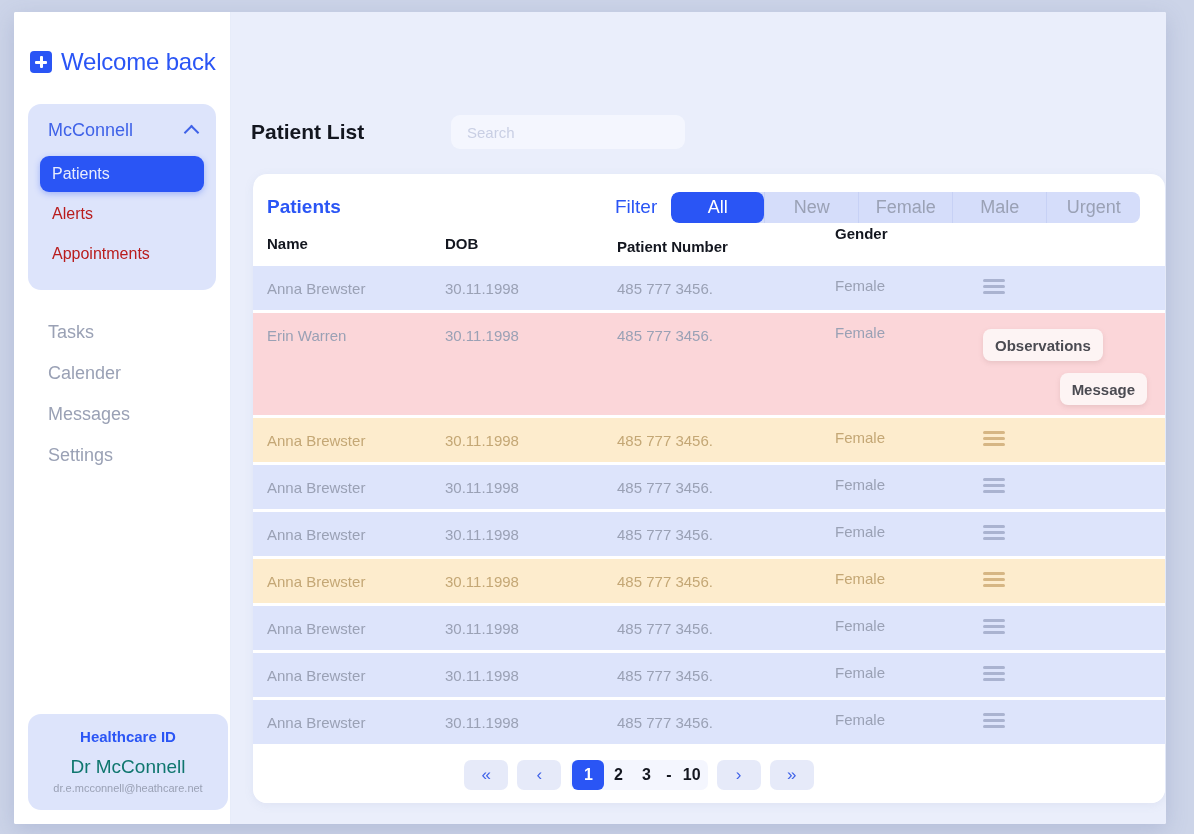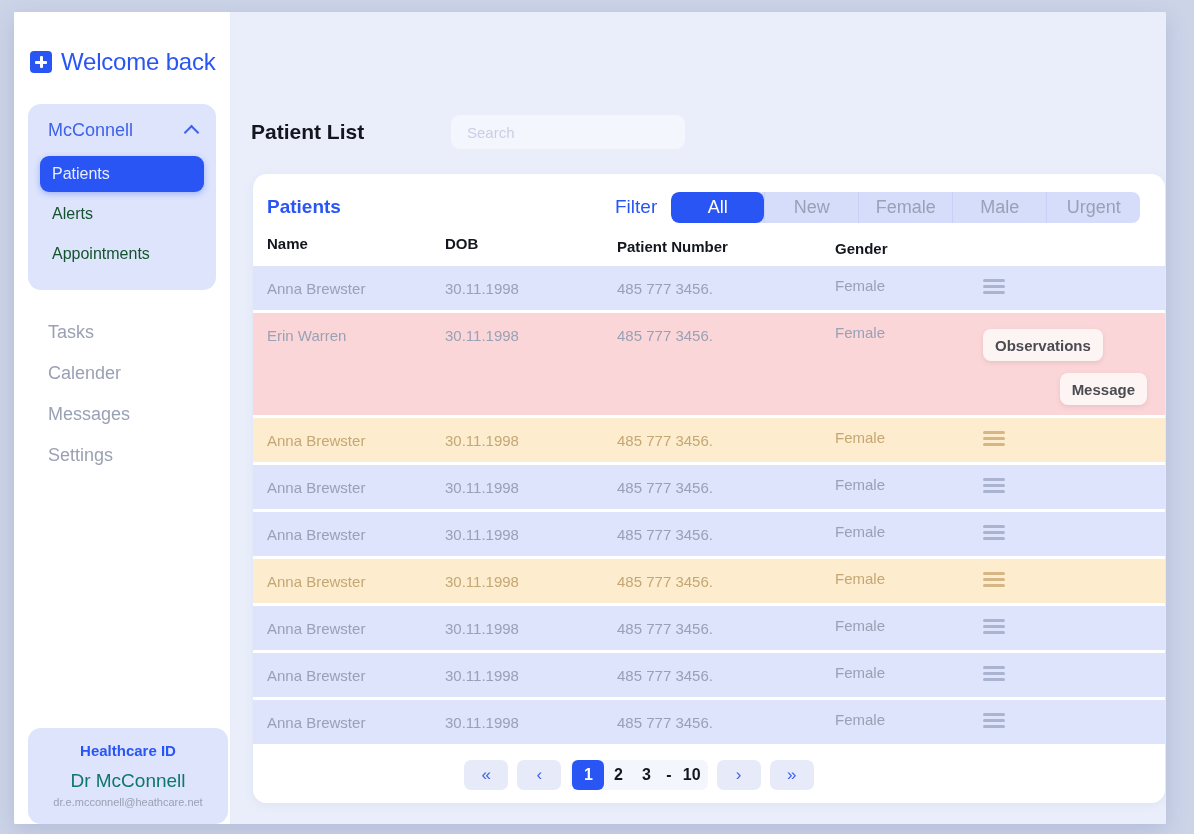--- a/index.html
+++ b/index.html
@@ -107,21 +107,21 @@
     display: flex;
     flex-direction: column;
     gap: 4px;
   }
   .nav-sub-item {
     height: 36px;
     display: flex;
     align-items: center;
     padding-left: 12px;
     font-size: 16px;
-    color: #14532d;
+    color: #b91c1c;
     border-radius: 9px;
   }
   .nav-sub-item.active {
     background: #2a55f5;
     color: #e8ecfd;
     box-shadow: 0 2px 6px rgba(42, 85, 245, 0.35);
   }
 
   .nav-main {
     margin-top: 22px;
@@ -134,21 +134,21 @@
     display: flex;
     align-items: center;
     padding-left: 20px;
     font-size: 18px;
     color: #9aa1b5;
   }
 
   .id-card {
     position: absolute;
     left: 14px;
-    bottom: 0;
+    bottom: 14px;
     width: 188px;
     background: #dde4fb;
     border-radius: 13px;
     padding: 14px 6px 16px 6px;
     text-align: center;
   }
   .id-title {
     font-size: 15px;
     font-weight: bold;
     color: #2a55f5;
@@ -259,21 +259,21 @@
     align-items: flex-end;
   }
   .col-head div {
     font-size: 15px;
     font-weight: bold;
     color: #13161f;
   }
   .c-name   { flex: 0 0 178px; padding-bottom: 14px; }
   .c-dob    { flex: 0 0 172px; padding-bottom: 14px; }
   .c-num    { flex: 0 0 218px; padding-bottom: 11px; }
-  .c-gender { flex: 0 0 148px; padding-bottom: 9px; }
+  .c-gender { flex: 0 0 148px; padding-bottom: 24px; }
   .c-action { flex: 1 1 auto;  padding-bottom: 7px; }
 
   .rows { padding: 0; }
   .row {
     display: flex;
     align-items: flex-start;
     padding: 0 14px;
     min-height: 44px;
     margin-bottom: 3px;
     background: #dde4fb;

